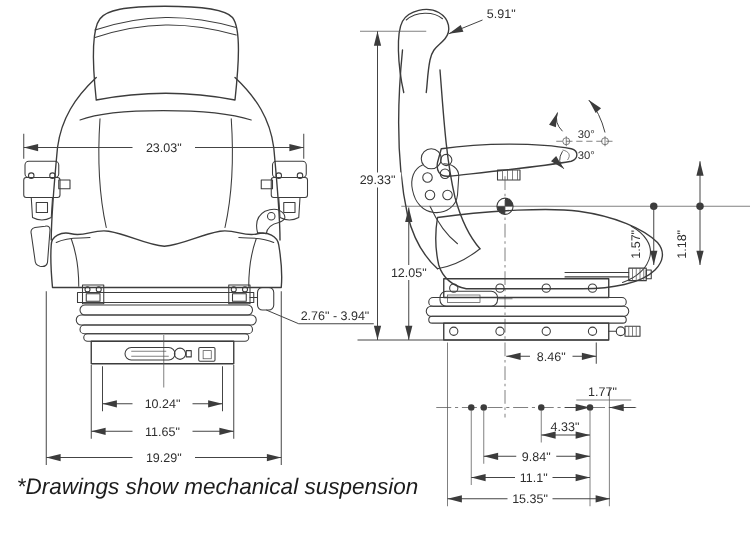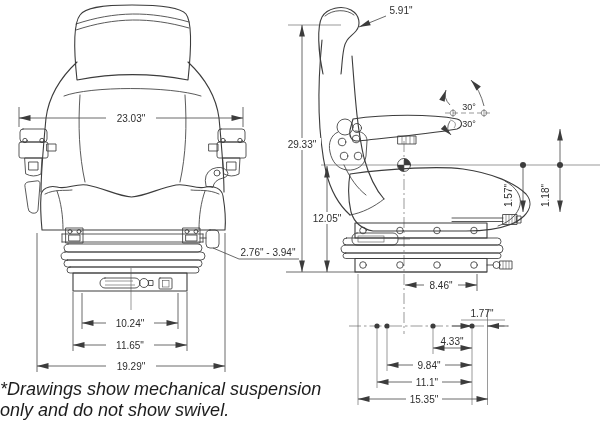--- a/index.html
+++ b/index.html
@@ -7,21 +7,21 @@
   #drawing{position:absolute;left:0;top:0;}
   svg text{font-family:"Liberation Sans",sans-serif;fill:#2e2e2e;}
   .dim-t{font-size:10px;}
   .deg-t{font-size:9px;}
   .outline{stroke:#3c3c3c;stroke-width:1.1;fill:none;stroke-linecap:round;stroke-linejoin:round;}
   .detail{stroke:#3c3c3c;stroke-width:0.85;fill:none;stroke-linecap:round;stroke-linejoin:round;}
   .dim{stroke:#444;stroke-width:0.8;fill:none;}
   .thin{stroke:#555;stroke-width:0.6;fill:none;}
   .lbg{fill:#fff;}
   .solid{fill:#3c3c3c;stroke:none;}
-  #footnote{position:absolute;left:0;top:379px;width:348px;
+  #footnote{position:absolute;left:0;top:379px;width:348px;text-align:center;
     font-style:italic;font-size:18px;line-height:21px;color:#1c1c1c;}
 </style>
 </head>
 <body>
 
 <div id="drawing">
 <svg width="600" height="436" viewBox="0 0 600 436" xmlns="http://www.w3.org/2000/svg">
   <defs>
     <marker id="arw" markerUnits="userSpaceOnUse" markerWidth="14" markerHeight="10" refX="13" refY="5" orient="auto-start-reverse">
       <path d="M13,5 L1.5,2.1 L1.5,7.9 Z" fill="#3c3c3c"></path>
@@ -309,14 +309,13 @@
       <line class="dim" x1="358" y1="399" x2="488" y2="399" marker-start="url(#arw)" marker-end="url(#arw)"></line>
       <rect class="lbg" x="406" y="393.5" width="36" height="11"></rect>
       <text class="dim-t" x="424" y="402.5" text-anchor="middle">15.35"</text>
     </g>
   </g>
 </svg>
 </div>
 
 <div id="footnote">
   <div>*Drawings show mechanical suspension</div>
-  <div>only and do not show swivel.</div>
 </div>
 
 </body></html>

